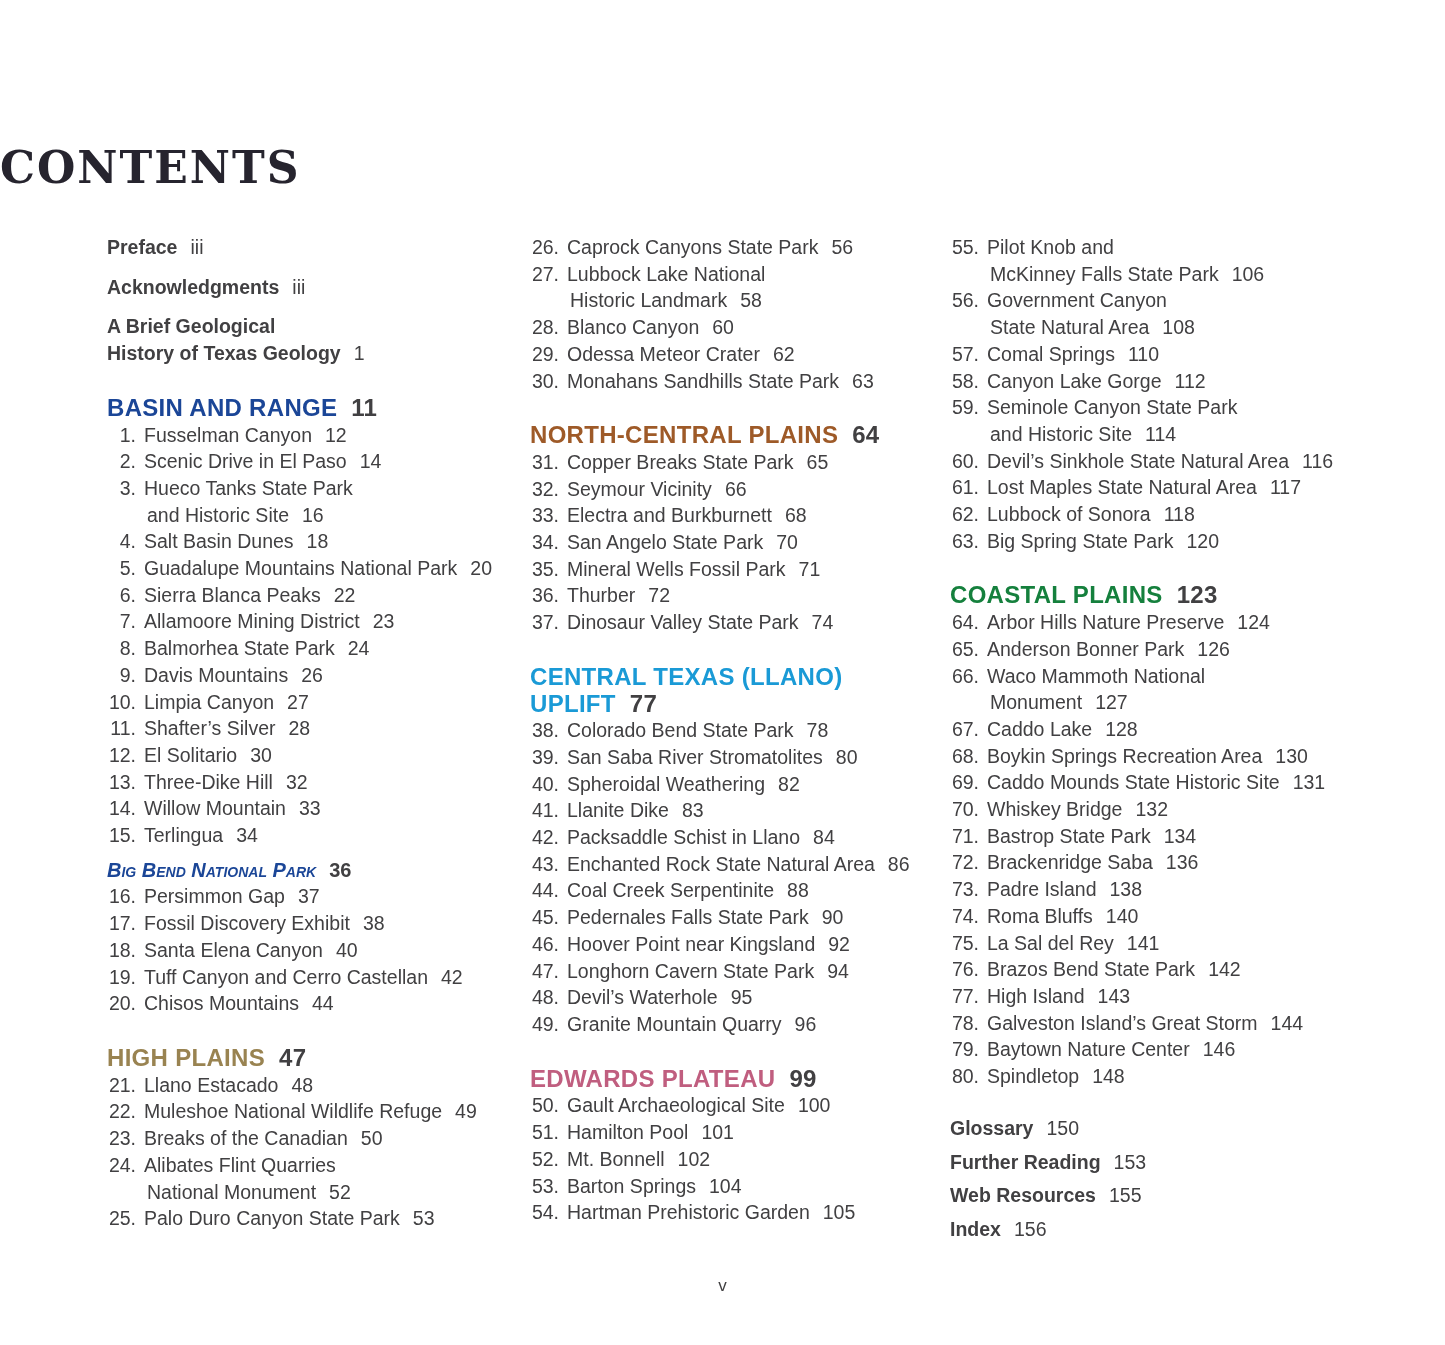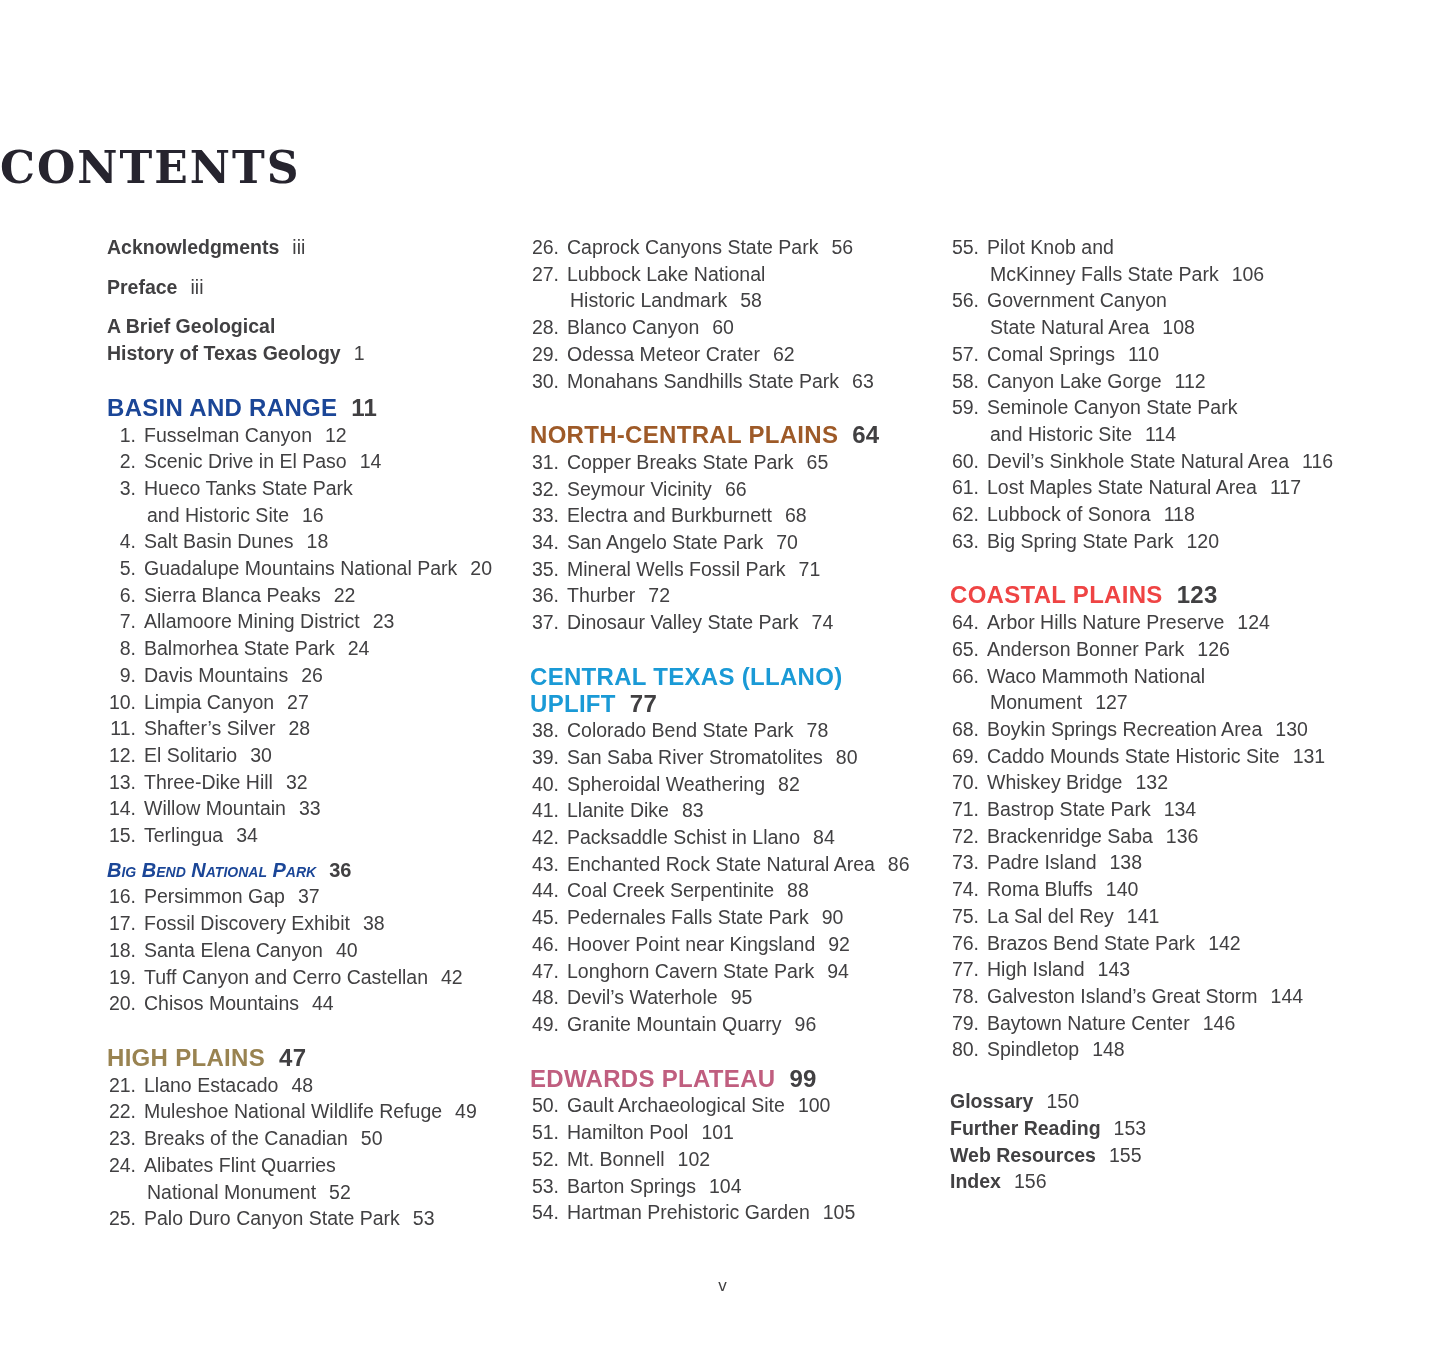--- a/index.html
+++ b/index.html
@@ -27,21 +27,21 @@
     display:flex;
   }
   .col { line-height:26.7px; }
   .col-1 { width:423px; }
   .col-2 { width:420px; }
   .col-3 { width:440px; }
 
   .front-entry .entry-label,
   .back-entry .entry-label { font-weight:bold; color:#414042; }
   .front-entry + .front-entry { margin-top:13px; }
-  .back-entry { }
+  .back-entry { margin-top:7px; }
   .back-entry.first { margin-top:25px; }
 
   .page-ref { margin-left:13px; font-weight:normal; color:#414042; }
 
   .section-heading {
     font-weight:bold;
     font-size:24px;
     letter-spacing:0.3px;
     margin-top:28px;
   }
@@ -68,24 +68,24 @@
   }
 </style>
 </head>
 <body>
 
 <div class="page">
   <h1 class="title">CONTENTS</h1>
   <div class="columns">
     <div class="col col-1">
         <div class="front-entry">
+          <div class="line"><span class="entry-label">Preface</span><span class="page-ref">iii</span></div>
+        </div>
+        <div class="front-entry">
           <div class="line"><span class="entry-label">Acknowledgments</span><span class="page-ref">iii</span></div>
-        </div>
-        <div class="front-entry">
-          <div class="line"><span class="entry-label">Preface</span><span class="page-ref">iii</span></div>
         </div>
         <div class="front-entry">
           <div class="line"><span class="entry-label">A Brief Geological</span></div>
           <div class="line"><span class="entry-label">History of Texas Geology</span><span class="page-ref">1</span></div>
         </div>
         <div class="section-heading"><span class="section-label" style="color: rgb(27, 70, 151);">BASIN AND RANGE</span><span class="page-ref">11</span></div>
         <div class="item">
           <div class="num">1.</div>
           <div class="body">
             <div class="line"><span class="item-label">Fusselman Canyon</span><span class="page-ref">12</span></div>
@@ -471,38 +471,44 @@
           <div class="body">
             <div class="line"><span class="item-label">Lubbock of Sonora</span><span class="page-ref">118</span></div>
           </div>
         </div>
         <div class="item">
           <div class="num">63.</div>
           <div class="body">
             <div class="line"><span class="item-label">Big Spring State Park</span><span class="page-ref">120</span></div>
           </div>
         </div>
-        <div class="section-heading"><span class="section-label" style="color: #ef4444;">COASTAL PLAINS</span><span class="page-ref">123</span></div>
+        <div class="section-heading"><span class="section-label" style="color: #15803d;">COASTAL PLAINS</span><span class="page-ref">123</span></div>
         <div class="item">
           <div class="num">64.</div>
           <div class="body">
             <div class="line"><span class="item-label">Arbor Hills Nature Preserve</span><span class="page-ref">124</span></div>
           </div>
         </div>
         <div class="item">
           <div class="num">65.</div>
           <div class="body">
             <div class="line"><span class="item-label">Anderson Bonner Park</span><span class="page-ref">126</span></div>
           </div>
         </div>
         <div class="item">
           <div class="num">66.</div>
           <div class="body">
             <div class="line"><span class="item-label">Waco Mammoth National</span></div>
             <div class="line cont"><span class="item-label">Monument</span><span class="page-ref">127</span></div>
+          </div>
+        </div>
+        <div class="item">
+          <div class="num">67.</div>
+          <div class="body">
+            <div class="line"><span class="item-label">Caddo Lake</span><span class="page-ref">128</span></div>
           </div>
         </div>
         <div class="item">
           <div class="num">68.</div>
           <div class="body">
             <div class="line"><span class="item-label">Boykin Springs Recreation Area</span><span class="page-ref">130</span></div>
           </div>
         </div>
         <div class="item">
           <div class="num">69.</div>

